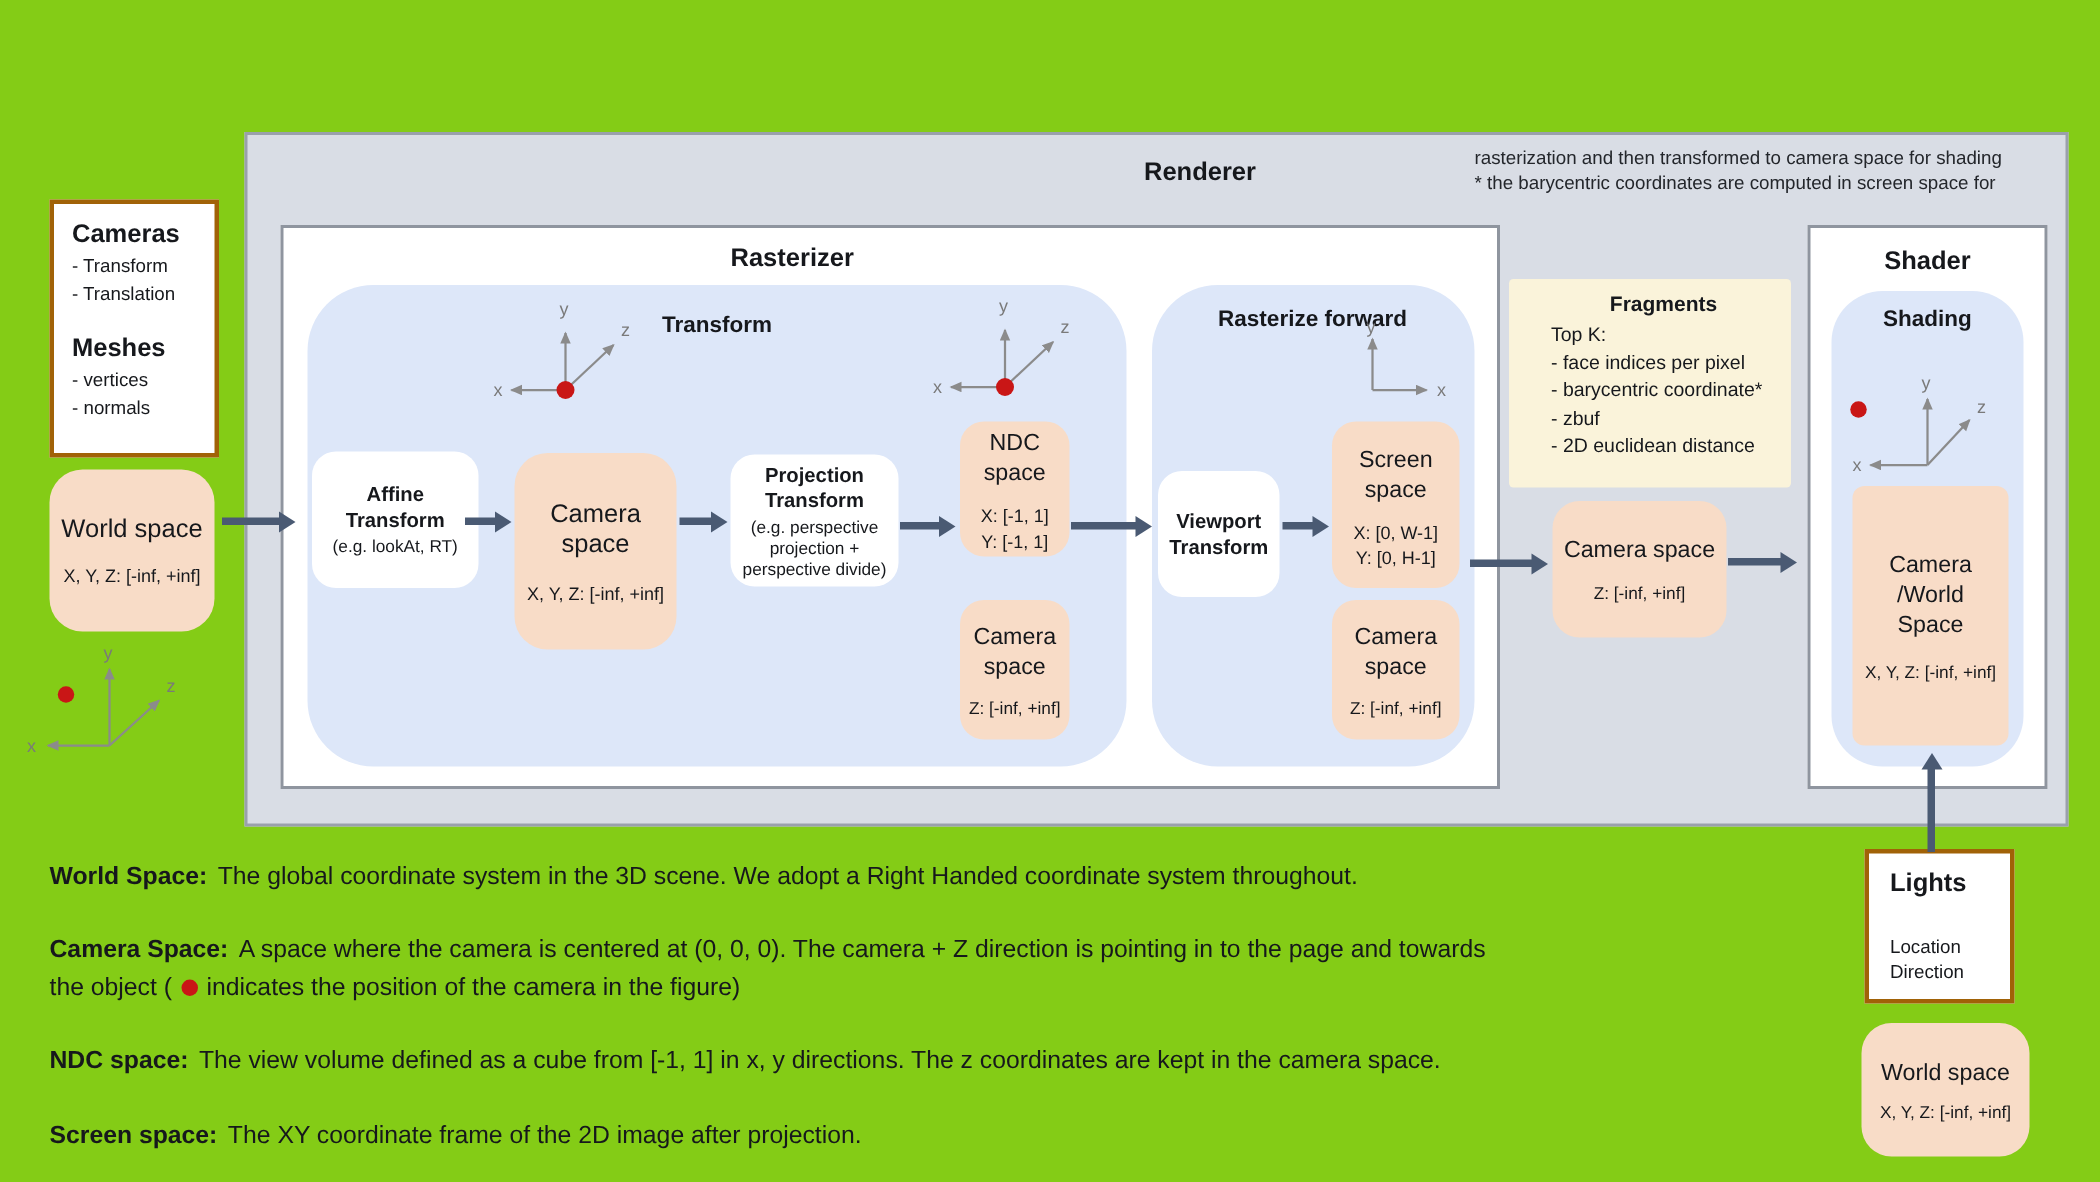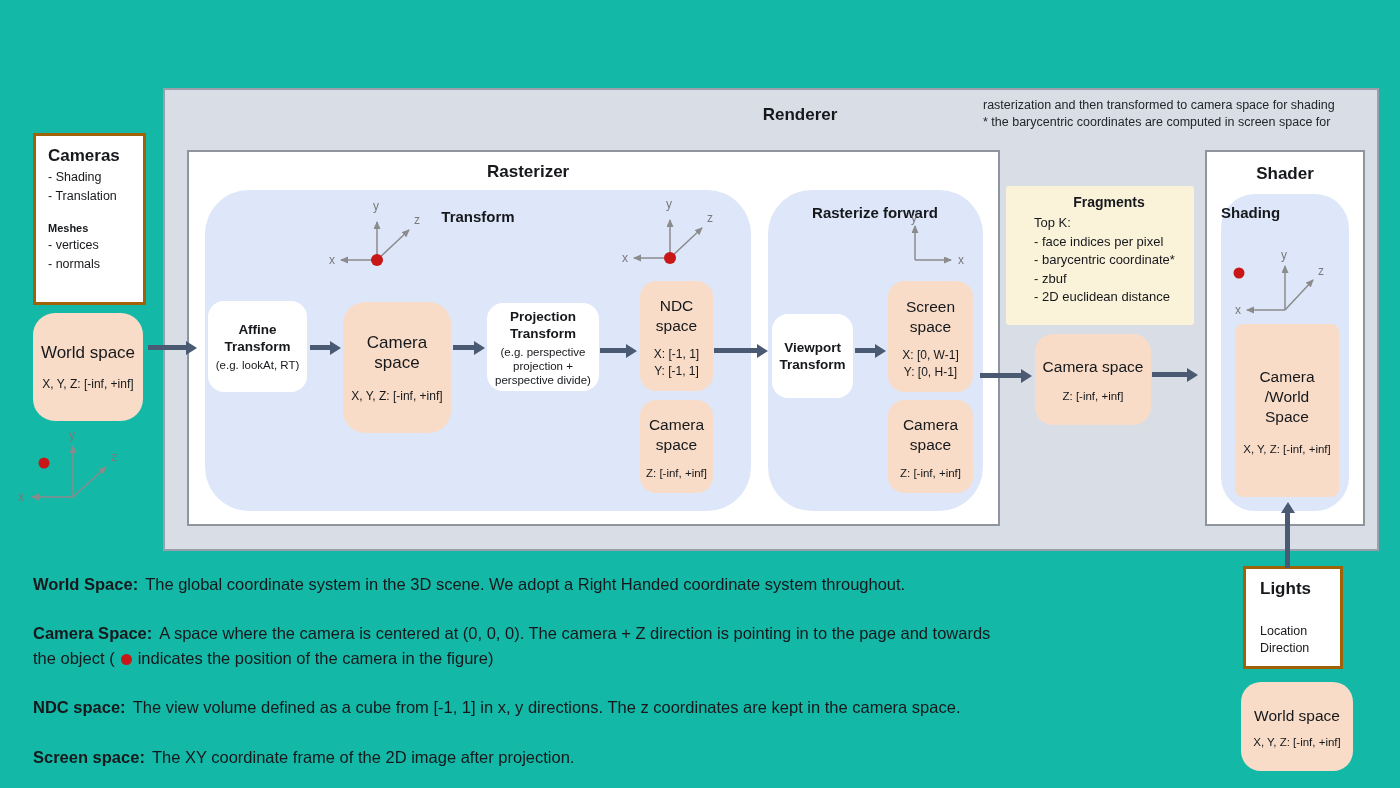--- a/index.html
+++ b/index.html
@@ -2,21 +2,21 @@
 <html><head>
 <meta charset="utf-8">
 <style>
   :root{
     --arrow:#4a5a73; --panel:#d9dde5; --panelbd:#9aa0ab; --boxbd:#8f959f;
     --blue:#dde7f9; --orange:#f8dcc7; --yellow:#faf3da; --red:#c91616;
     --axis:#8b8b8b; --ink:#16181c;
   }
   *{box-sizing:border-box;margin:0;padding:0}
   body{background:#fff;font-family:"Liberation Sans",sans-serif;color:var(--ink)}
-  #stage{position:relative;width:1400px;height:788px;background:#14b8a6;overflow:hidden}
+  #stage{position:relative;width:1400px;height:788px;background:#84cc16;overflow:hidden}
   .abs{position:absolute}
   .panel-gray{background:var(--panel);border:2px solid var(--panelbd)}
   .box-white{background:#fff;border:2px solid var(--boxbd)}
   .box-thin{background:#fff;border:3px solid #a16207}
   .box-blue{background:var(--blue);border-radius:44px}
   .box-orange{background:var(--orange)}
   .box-yellow{background:var(--yellow);border-radius:3px}
   .box-step{background:#fff;border-radius:16px}
   .flexcc{display:flex;flex-direction:column;align-items:center;justify-content:center;text-align:center}
   .t-big{font-weight:bold;font-size:17px}
@@ -81,36 +81,36 @@
   <svg class="abs" style="left:618px;top:194px" width="100" height="80">
     <line x1="52" y1="64" x2="52" y2="26" marker-end="url(#ah)"></line>
     <line x1="52" y1="64" x2="16" y2="64" marker-end="url(#ah)"></line>
     <line x1="52" y1="64" x2="84" y2="34" marker-end="url(#ah)"></line>
     <text x="48" y="14">y</text>
     <text x="4" y="68">x</text>
     <text x="89" y="28">z</text>
     <circle cx="52" cy="64" r="6" fill="#c91616"></circle>
   </svg>
 
-  <div class="abs box-step flexcc" style="left:208px;top:301px;width:99px;height:91px;padding:4px">
+  <div class="abs box-step flexcc" style="left:208px;top:301px;width:111px;height:91px;padding:4px">
     <div class="t-step">Affine Transform</div>
     <div class="t-step-sub">(e.g. lookAt, RT)</div>
   </div>
 
   <div class="abs box-orange flexcc" style="left:343px;top:302px;width:108px;height:131px;border-radius:22px;gap:16px">
     <div class="t-space-lg">Camera space</div>
     <div class="t-range">X, Y, Z: [-inf, +inf]</div>
   </div>
 
   <div class="abs box-step flexcc" style="left:487px;top:303px;width:112px;height:88px;padding:4px 6px">
     <div class="t-step">Projection Transform</div>
     <div class="t-step-sub">(e.g. perspective projection + perspective divide)</div>
   </div>
 
-  <div class="abs box-orange flexcc" style="left:640px;top:281px;width:73px;height:110px;border-radius:16px;gap:10px;padding-top:4px">
+  <div class="abs box-orange flexcc" style="left:640px;top:281px;width:73px;height:90px;border-radius:16px;gap:10px;padding-top:4px">
     <div class="t-space">NDC space</div>
     <div>
       <div class="t-range" style="line-height:17px">X: [-1, 1]</div>
       <div class="t-range" style="line-height:17px">Y: [-1, 1]</div>
     </div>
   </div>
 
   <div class="abs box-orange flexcc" style="left:640px;top:400px;width:73px;height:93px;border-radius:16px;gap:12px">
     <div class="t-space">Camera space</div>
     <div class="t-range-sm">Z: [-inf, +inf]</div>
@@ -153,42 +153,42 @@
   </div>
 
   <div class="abs box-orange flexcc" style="left:1035px;top:334px;width:116px;height:91px;border-radius:18px;gap:13px">
     <div class="t-space">Camera space</div>
     <div class="t-range-sm">Z: [-inf, +inf]</div>
   </div>
 
   <div class="abs box-white" style="left:1205px;top:150px;width:160px;height:376px"></div>
   <div class="abs t-big" style="left:1205px;top:164px;width:160px;text-align:center">Shader</div>
   <div class="abs box-blue" style="left:1221px;top:194px;width:128px;height:317px;border-radius:34px"></div>
-  <div class="abs t-med" style="left:1221px;top:204px;width:128px;text-align:left">Shading</div>
+  <div class="abs t-med" style="left:1221px;top:204px;width:128px;text-align:center">Shading</div>
 
   <svg class="abs" style="left:1230px;top:250px" width="95" height="70">
     <line x1="55" y1="60" x2="55" y2="16" marker-end="url(#ah)"></line>
     <line x1="55" y1="60" x2="17" y2="60" marker-end="url(#ah)"></line>
     <line x1="55" y1="60" x2="83" y2="30" marker-end="url(#ah)"></line>
     <text x="51" y="9">y</text>
     <text x="5" y="64">x</text>
     <text x="88" y="25">z</text>
     <circle cx="9" cy="23" r="5.5" fill="#c91616"></circle>
   </svg>
 
   <div class="abs box-orange flexcc" style="left:1235px;top:324px;width:104px;height:173px;border-radius:8px;gap:16px">
     <div class="t-space" style="width:70px">Camera /World Space</div>
     <div class="t-range-sm">X, Y, Z: [-inf, +inf]</div>
   </div>
 
   <div class="abs box-thin" style="left:33px;top:133px;width:113px;height:172px;padding:10px 0 0 12px">
     <div class="t-big" style="margin-bottom:2px">Cameras</div>
-    <div class="list">- Shading</div>
+    <div class="list">- Transform</div>
     <div class="list">- Translation</div>
-    <div class="t-med" style="font-size:11px;margin:16px 0 2px">Meshes</div>
+    <div class="t-med" style="font-size:17px;margin:16px 0 2px">Meshes</div>
     <div class="list">- vertices</div>
     <div class="list">- normals</div>
   </div>
 
   <div class="abs box-orange flexcc" style="left:33px;top:313px;width:110px;height:108px;border-radius:22px;gap:14px">
     <div class="t-space-lg">World space</div>
     <div class="t-range">X, Y, Z: [-inf, +inf]</div>
   </div>
 
   <svg class="abs" style="left:12px;top:424px" width="110" height="82">

